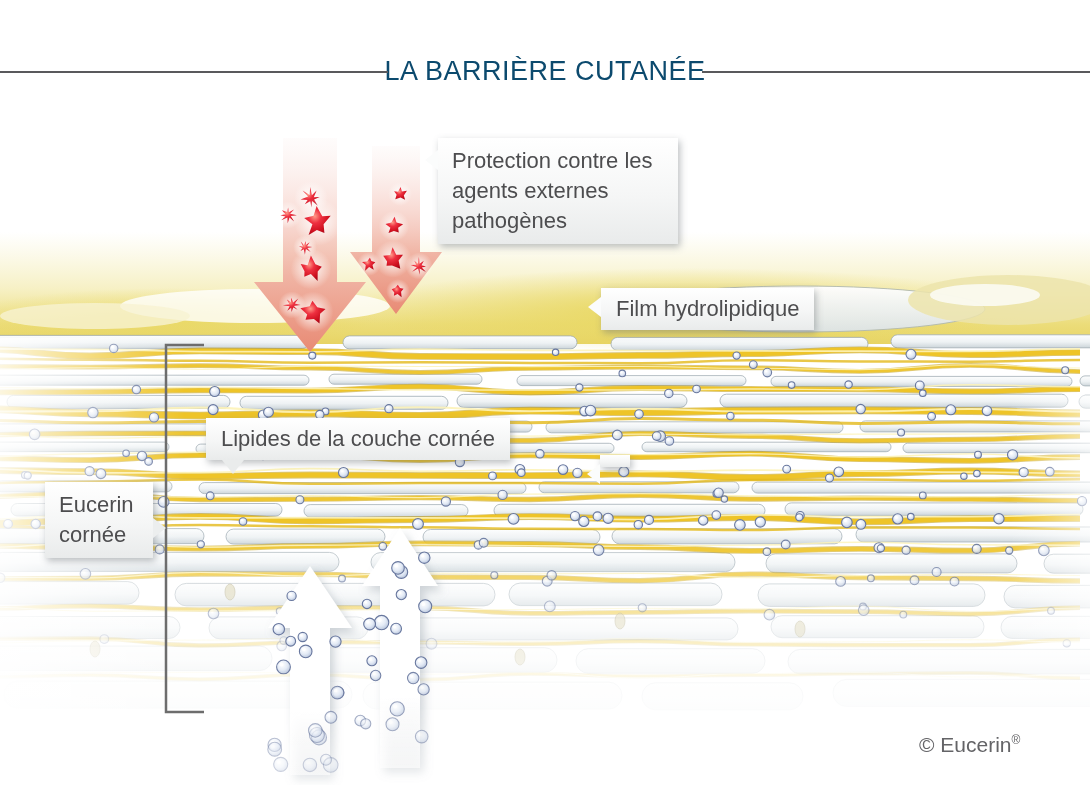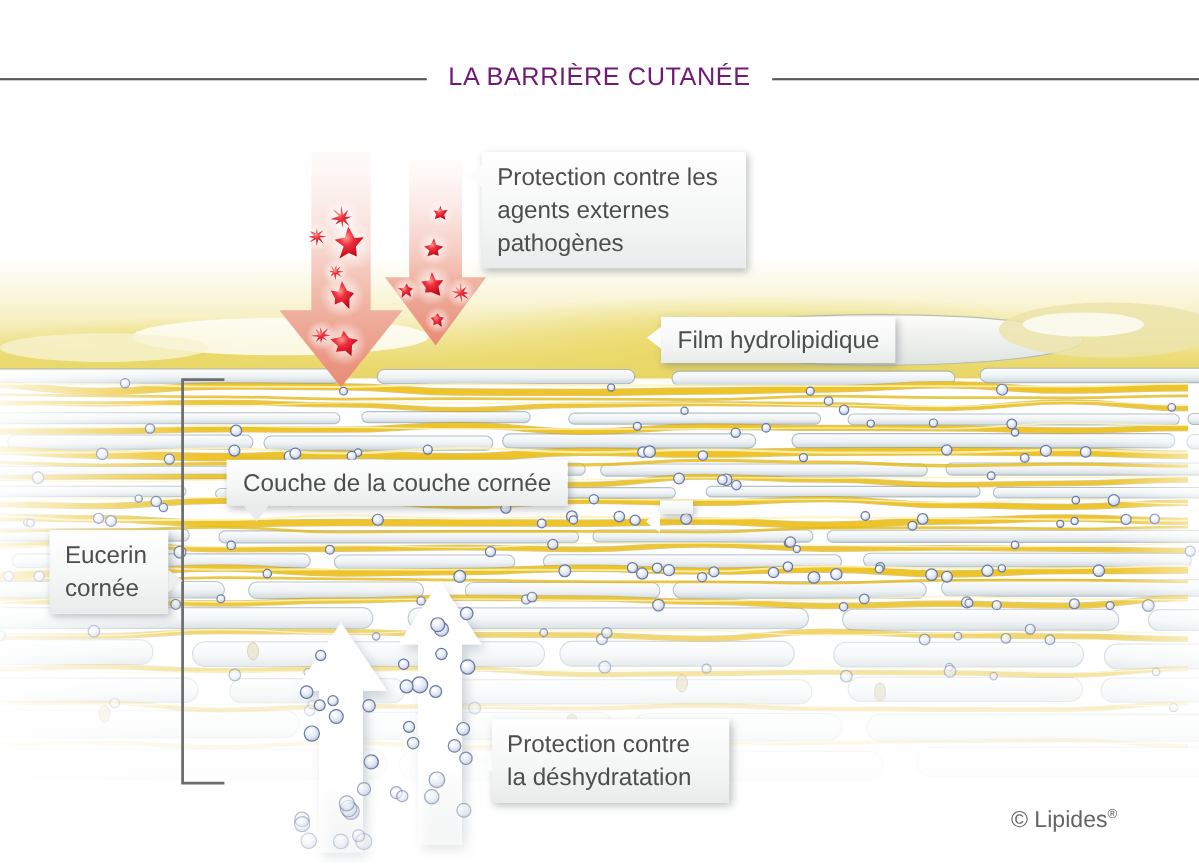--- a/index.html
+++ b/index.html
@@ -1,20 +1,20 @@
 <!DOCTYPE html>
 <html><head>
 <meta charset="utf-8">
 <style>
   html,body{margin:0;padding:0;background:#fff;}
   #app{position:relative;width:1090px;height:785px;background:#ffffff;overflow:hidden;
        font-family:"Liberation Sans",sans-serif;}
   #art{position:absolute;left:0;top:0;}
   .title{position:absolute;left:0;top:56px;width:100%;text-align:center;
-         font-size:23px;letter-spacing:.5px;color:#701a75;}
+         font-size:27px;letter-spacing:.5px;color:#0c4a6e;}
   .title-line{position:absolute;top:71px;height:2px;background:#59595c;}
   .line-left{left:0;width:388px;}
   .line-right{left:702px;width:388px;}
   .label{position:absolute;color:#4d4d4f;font-size:22px;line-height:1.36;
          background:linear-gradient(180deg,#ffffff 0%,#f5f6f6 55%,#e9ebeb 100%);
          box-shadow:2px 3px 7px rgba(105,110,118,.45);padding:6px 15px;}
   .label.multi{padding:8px 14px;}
   .nowrap{white-space:nowrap;}
   .tail{position:absolute;width:0;height:0;}
   .tail-left{left:-13px;border-top:10px solid transparent;border-bottom:10px solid transparent;
@@ -1063,33 +1063,29 @@
     <span>Protection contre les agents externes pathogènes</span>
   </div>
 
   <div class="label nowrap" style="left:601px;top:288px;">
     <span class="tail tail-left" style="top:9px"></span>
     <span>Film hydrolipidique</span>
   </div>
 
   <div class="label nowrap" style="left:206px;top:418px;">
     <span class="tail tail-down" style="left:16px"></span>
-    <span>Couche de la couche cornée</span>
+    <span>Lipides de la couche cornée</span>
   </div>
 
   <div class="label nowrap" style="left:600px;top:455px;">
     <span class="tail tail-left" style="top:9px"></span>
   </div>
 
   <div class="label multi" style="left:45px;top:482px;width:80px;">
     <span class="tail tail-right" style="top:36px"></span>
     <span>Eucerin cornée</span>
   </div>
 
-  <div class="label multi" style="left:447px;top:654px;width:188px;">
-    <span class="tail tail-left" style="top:28px"></span>
-    <span>Protection contre la déshydratation</span>
-  </div>
 
   <div class="credit">
-    <span>© Lipides</span><sup>®</sup>
+    <span>© Eucerin</span><sup>®</sup>
   </div>
 </div>
 
 </body></html>

